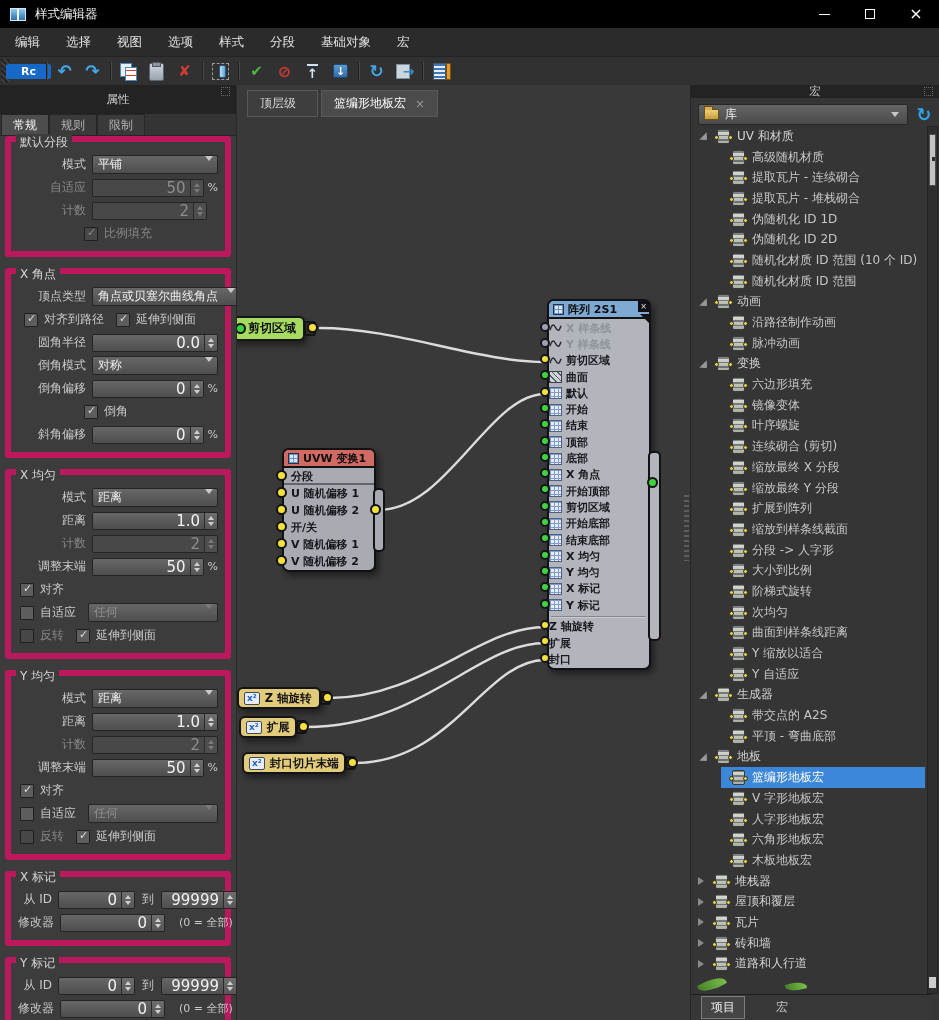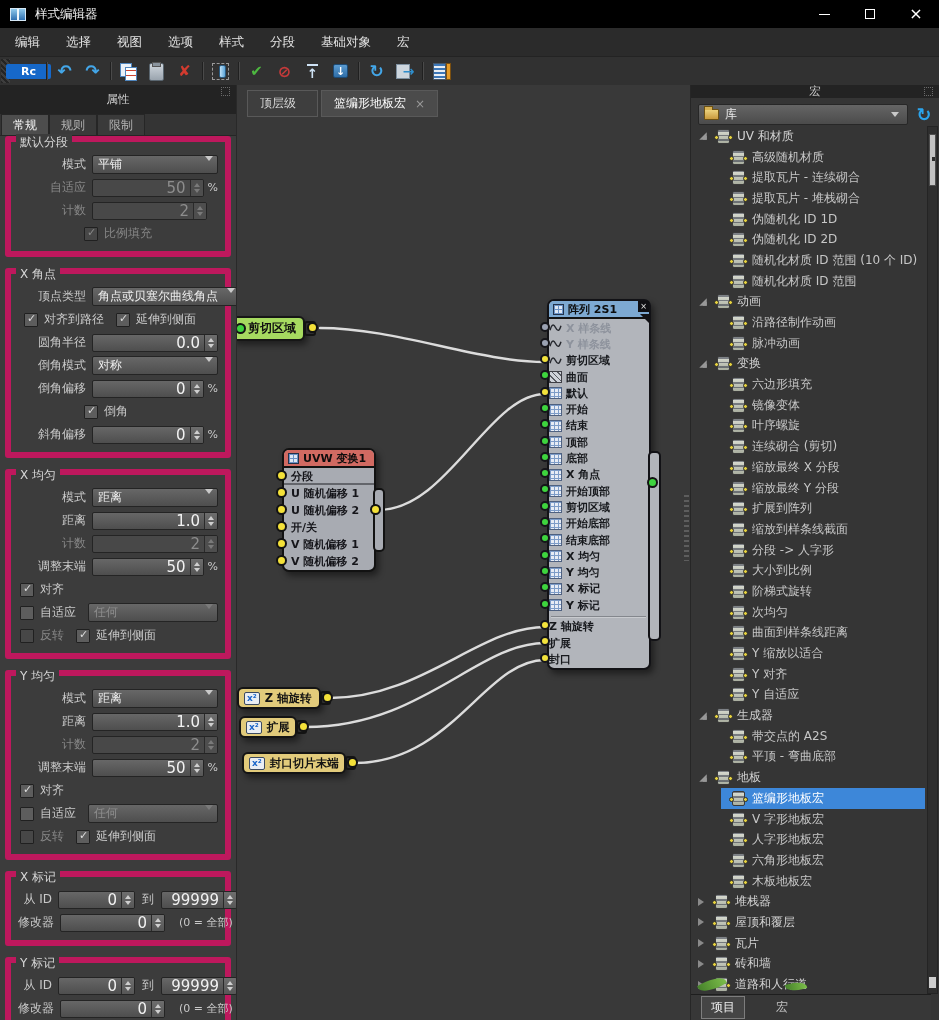--- a/index.html
+++ b/index.html
@@ -894,25 +894,20 @@
         <span class="tlabel">曲面到样条线距离</span>
       </div>
       <div class="trow item">
         <i class="tri"></i>
         <i class="micon"></i>
         <span class="tlabel">Y 缩放以适合</span>
       </div>
       <div class="trow item">
         <i class="tri"></i>
         <i class="micon"></i>
-        <span class="tlabel">Y 对齐</span>
-      </div>
-      <div class="trow item">
-        <i class="tri"></i>
-        <i class="micon"></i>
         <span class="tlabel">Y 自适应</span>
       </div>
       <div class="trow cat open">
         <i class="tri"></i>
         <i class="micon"></i>
         <span class="tlabel">生成器</span>
       </div>
       <div class="trow item">
         <i class="tri"></i>
         <i class="micon"></i>

